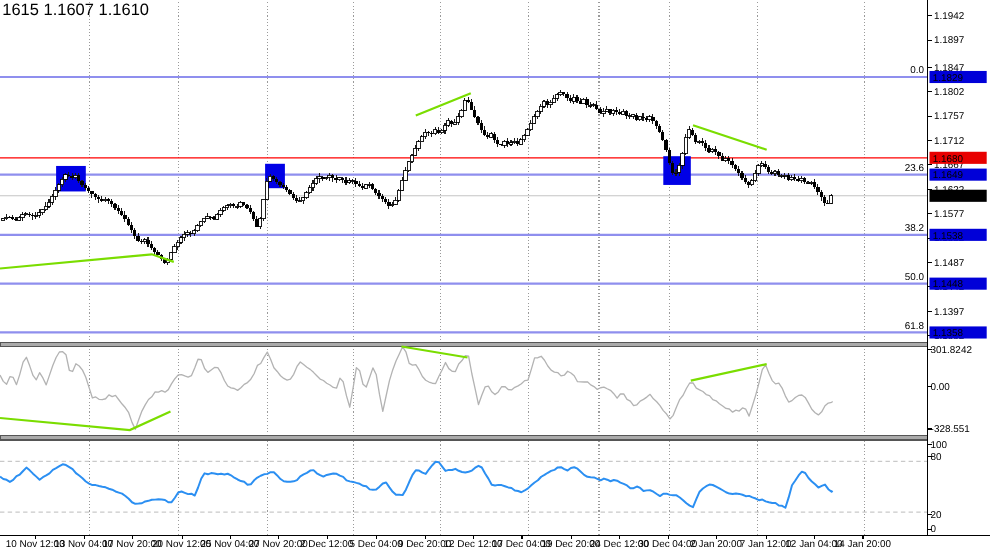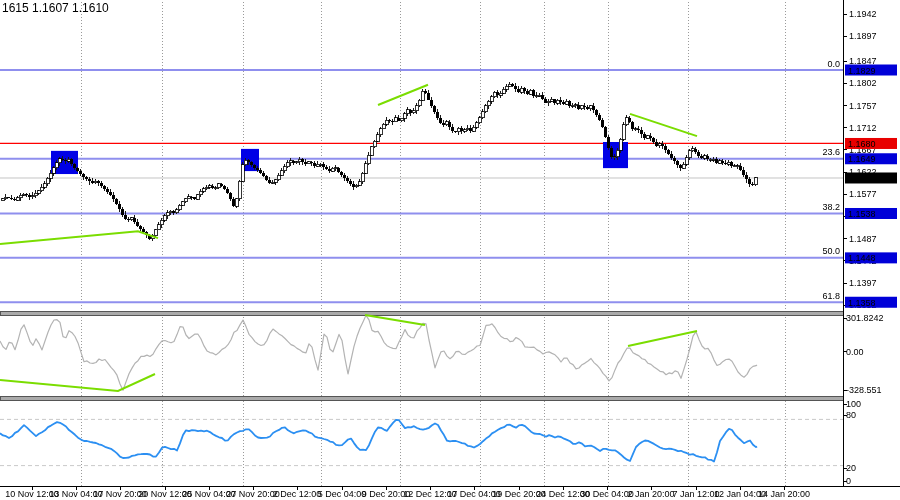--- a/index.html
+++ b/index.html
@@ -1,21 +1,21 @@
 <!DOCTYPE html>
 <html><head>
 <meta charset="utf-8">
 <style>
   html,body{margin:0;padding:0;background:#ffffff;}
   #chart-root{
     position:relative;width:900px;height:500px;background:#ffffff;overflow:hidden;
     font-family:"Liberation Sans",sans-serif;
   }
   #ohlc-readout{
-    position:absolute;left:2px;top:1px;font-size:12px;color:#000;
+    position:absolute;left:2px;top:1px;font-size:15px;color:#000;
     font-family:"Liberation Sans",sans-serif;z-index:5;white-space:nowrap;
   }
   svg text{font-family:"Liberation Sans",sans-serif;font-size:9px;fill:#000;}
 </style>
 </head>
 <body>
 
 <div id="chart-root">
   <div id="ohlc-readout">1615 1.1607 1.1610</div>
   <svg id="cv" width="900" height="500" viewBox="0 0 900 500">

